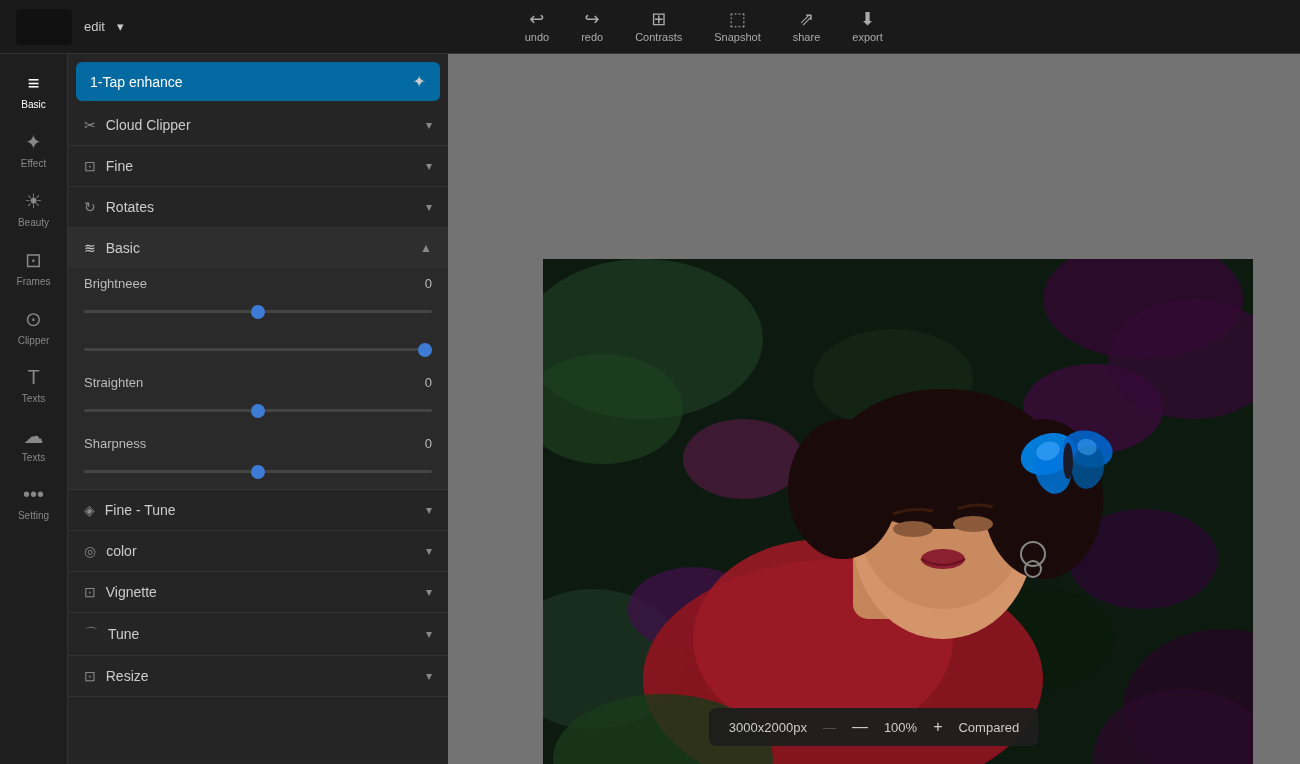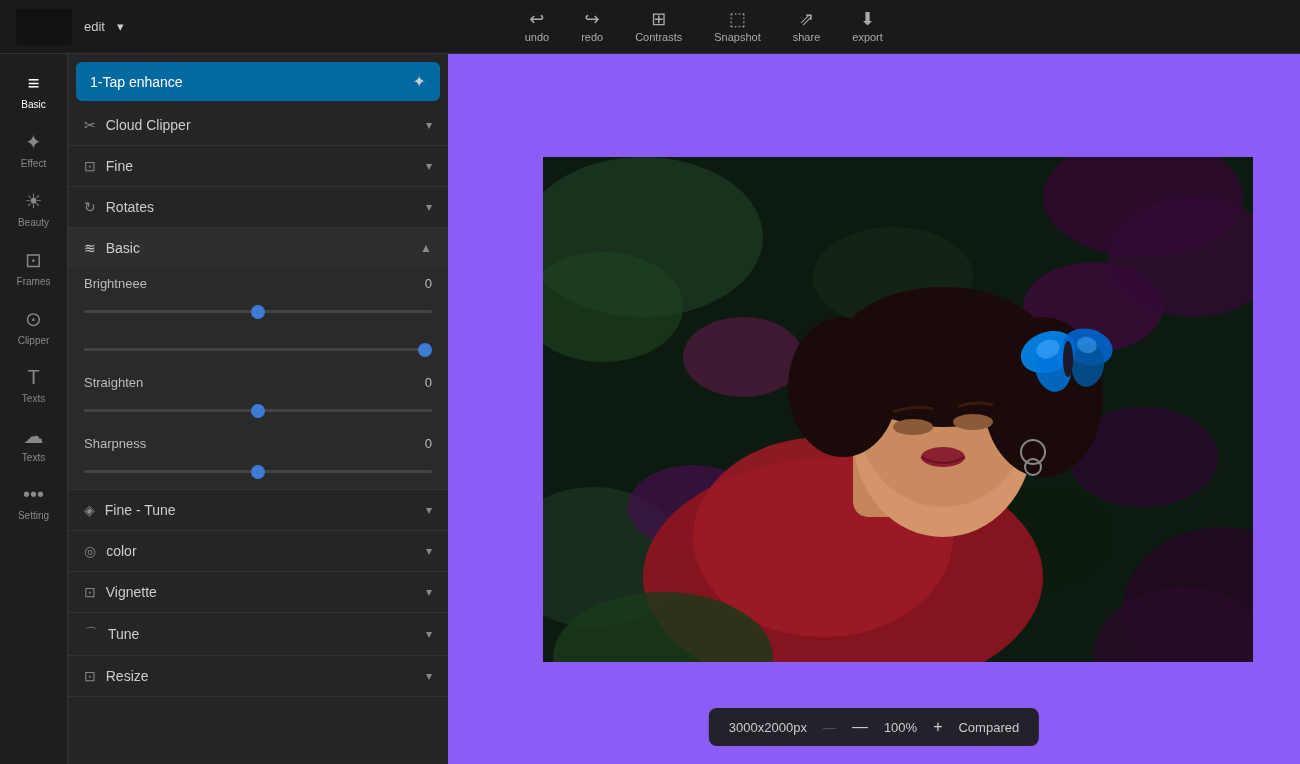--- a/index.html
+++ b/index.html
@@ -44,21 +44,21 @@
     .basic-section-title { display: flex; align-items: center; gap: 10px; font-size: 14px; color: #ccc; font-weight: 500; }
 
     .slider-group { padding: 8px 16px 12px; }
     .slider-label-row { display: flex; justify-content: space-between; align-items: center; margin-bottom: 8px; text-align: right; }
     .slider-label { font-size: 13px; color: #bbb; }
     .slider-value { font-size: 13px; color: #bbb; }
     input[type=range] { width: 100%; appearance: none; height: 3px; background: #444; border-radius: 2px; outline: none; cursor: pointer; }
     input[type=range]::-webkit-slider-thumb { appearance: none; width: 14px; height: 14px; background: #3d7bd4; border-radius: 50%; cursor: pointer; }
 
     
-    .canvas-area { flex: 1; background: #8b5cf6; display: flex; align-items: center; justify-content: center; position: relative; overflow: hidden; padding-left: 48px; }
+    .canvas-area { flex: 1; background: #737373; display: flex; align-items: flex-end; justify-content: center; position: relative; overflow: hidden; padding-left: 48px; }
     .photo-container { position: relative; }
     .photo-canvas { width: 710px; height: 505px; background: #333; object-fit: cover; border: none; display: block; overflow: hidden; position: relative; }
     .photo-inner { width: 100%; height: 100%; background: linear-gradient(135deg, #1a3a2a 0%, #2d1a2d 30%, #1a2a1a 60%, #0d1a0d 100%); position: relative; overflow: hidden; }
     .photo-leaves { position: absolute; top: 0; left: 0; width: 100%; height: 100%; background: 
       radial-gradient(ellipse at 10% 10%, rgba(40,80,40,0.8) 0%, transparent 40%),
       radial-gradient(ellipse at 90% 5%, rgba(60,20,60,0.9) 0%, transparent 35%),
       radial-gradient(ellipse at 5% 80%, rgba(20,60,20,0.7) 0%, transparent 40%),
       radial-gradient(ellipse at 80% 90%, rgba(50,10,50,0.8) 0%, transparent 35%); }
 
     

